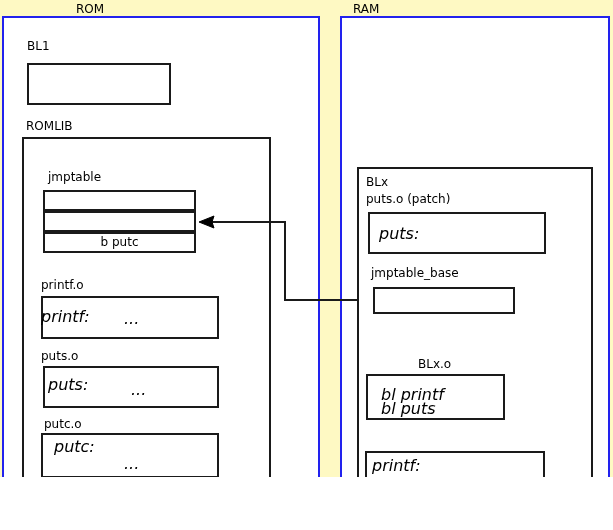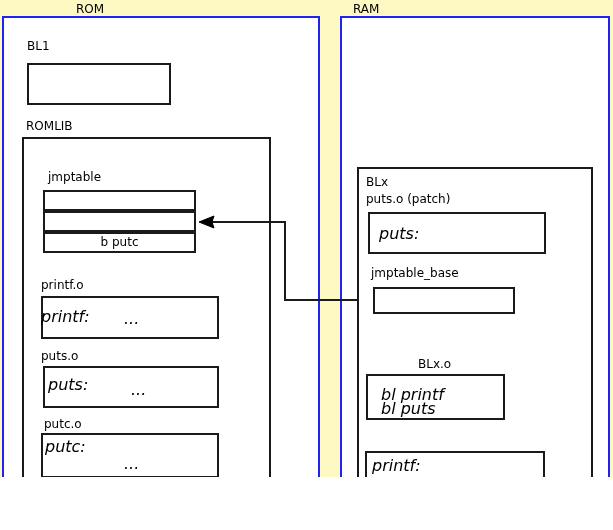--- a/index.html
+++ b/index.html
@@ -91,21 +91,21 @@
   <div class="cell-text" style="left:41px; top:310px;">printf:</div>
   <div class="cell-text" style="left:124px; top:312px;">...</div>
 
   <div class="lbl" style="left:41px; top:350px;">puts.o</div>
   <div class="box" style="left:43px; top:366px; width:176px; height:42px;"></div>
   <div class="cell-text" style="left:48px; top:378px;">puts:</div>
   <div class="cell-text" style="left:131px; top:383px;">...</div>
 
   <div class="lbl" style="left:44px; top:418px;">putc.o</div>
   <div class="box" style="left:41px; top:433px; width:178px; height:45px;"></div>
-  <div class="cell-text" style="left:45px; top:440px;">putc:</div>
+  <div class="cell-text" style="left:54px; top:440px;">putc:</div>
   <div class="cell-text" style="left:124px; top:457px;">...</div>
 
   <div class="region-title" style="left:353px; top:2px;">RAM</div>
   <div class="region" style="left:340px; top:16px; width:270px; height:507px;"></div>
 
   <div class="box" style="left:357px; top:167px; width:236px; height:326px;"></div>
   <div class="lbl" style="left:366px; top:176px;">BLx</div>
 
   <div class="lbl" style="left:366px; top:193px;">puts.o (patch)</div>
   <div class="box" style="left:368px; top:212px; width:178px; height:42px;"></div>

